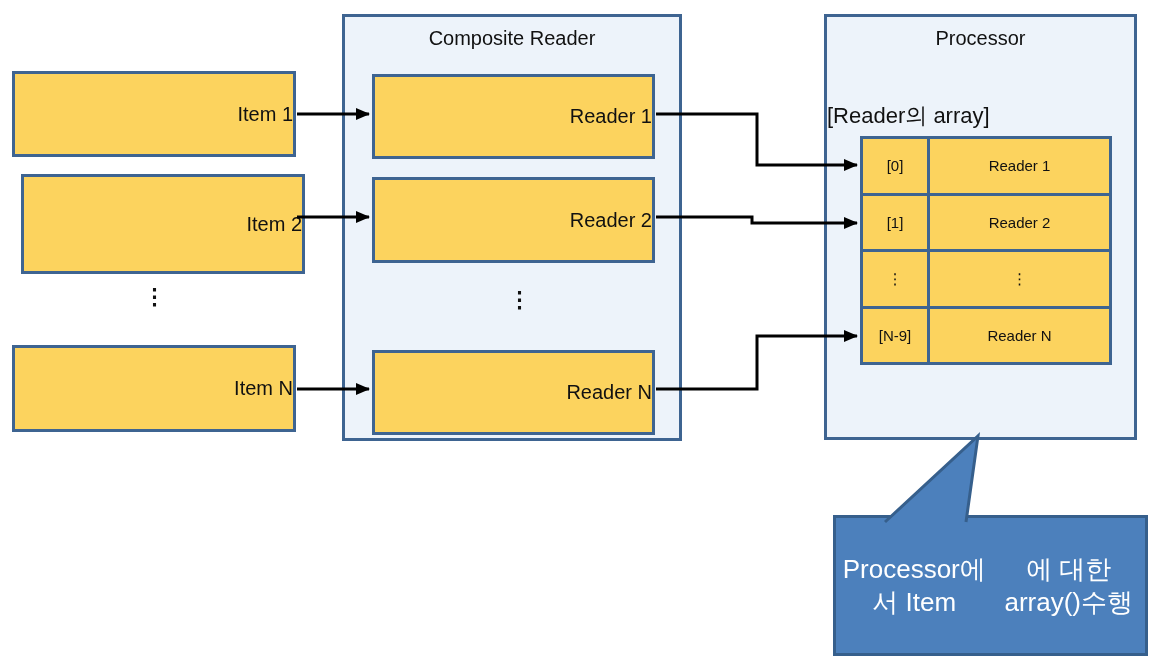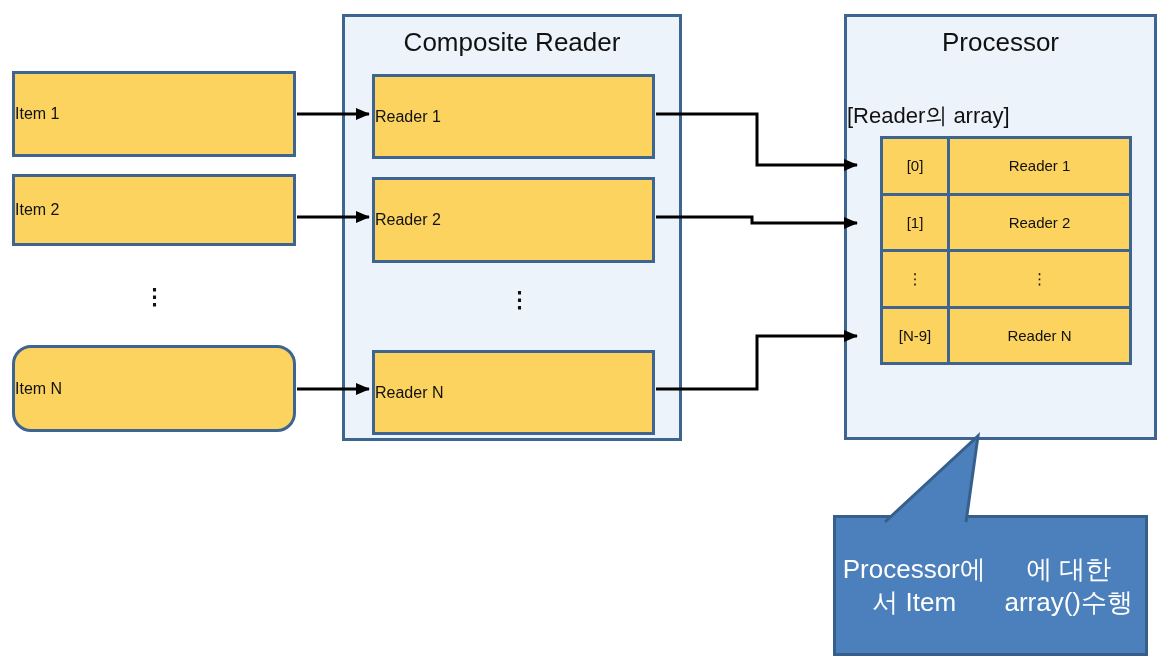--- a/index.html
+++ b/index.html
@@ -14,31 +14,31 @@
     --callout-text:#FFFFFF;
   }
   *{margin:0;padding:0;box-sizing:border-box;}
   body{background:#ffffff;font-family:"Liberation Sans", sans-serif;color:var(--text);}
   #canvas{position:relative;width:1160px;height:670px;background:#ffffff;overflow:hidden;}
 
   .ybox{
     position:absolute;
     background:var(--box-fill);
     border:3px solid var(--box-border);
-    display:flex;align-items:center;justify-content:flex-start;
-    font-size:16px;color:var(--text);
+    display:flex;align-items:center;justify-content:flex-end;
+    font-size:20px;color:var(--text);
   }
   .container{
     position:absolute;
     background:var(--container-fill);
     border:3px solid var(--container-border);
   }
   .container-title{
     position:absolute;left:0;right:0;top:10px;
-    text-align:center;font-size:26px;color:var(--text);
+    text-align:center;font-size:20px;color:var(--text);
   }
   .array-label{
     position:absolute;left:0;right:0;top:84px;
     text-align:left;font-size:22px;color:var(--text);
   }
   .ellipsis{
     position:absolute;
     text-align:center;font-size:22px;font-weight:bold;color:var(--text);
     letter-spacing:1px;
   }
@@ -70,43 +70,43 @@
   .overlay .tail{fill:var(--callout-fill);stroke:var(--callout-border);stroke-width:3;}
 </style>
 </head>
 <body>
 
 <div id="canvas">
 
   <div class="ybox" style="left:12px;top:71px;width:284px;height:86px;">
     <span>Item 1</span>
   </div>
-  <div class="ybox" style="left:12px;top:174px;width:284px;height:72px;">
+  <div class="ybox" style="left:21px;top:174px;width:284px;height:100px;">
     <span>Item 2</span>
   </div>
   <div class="ellipsis" style="left:125px;top:284px;width:60px;">⋮</div>
-  <div class="ybox" style="left:12px;top:345px;width:284px;height:87px;border-radius:19px;">
+  <div class="ybox" style="left:12px;top:345px;width:284px;height:87px;">
     <span>Item N</span>
   </div>
 
   <div class="container" style="left:342px;top:14px;width:340px;height:427px;">
     <div class="container-title">Composite Reader</div>
     <div class="ybox" style="left:27px;top:57px;width:283px;height:85px;">
       <span>Reader 1</span>
     </div>
     <div class="ybox" style="left:27px;top:160px;width:283px;height:86px;">
       <span>Reader 2</span>
     </div>
     <div class="ellipsis" style="left:145px;top:270px;width:60px;">⋮</div>
     <div class="ybox" style="left:27px;top:333px;width:283px;height:85px;">
       <span>Reader N</span>
     </div>
   </div>
 
-  <div class="container" style="left:824px;top:14px;width:313px;height:426px;margin-left:20px;">
+  <div class="container" style="left:824px;top:14px;width:313px;height:426px;">
     <div class="container-title">Processor</div>
     <div class="array-label">[Reader의 array]</div>
 
     <div class="rtable">
       <div class="cell">[0]</div>
       <div class="cell">Reader 1</div>
       <div class="cell">[1]</div>
       <div class="cell">Reader 2</div>
       <div class="cell">⋮</div>
       <div class="cell">⋮</div>

